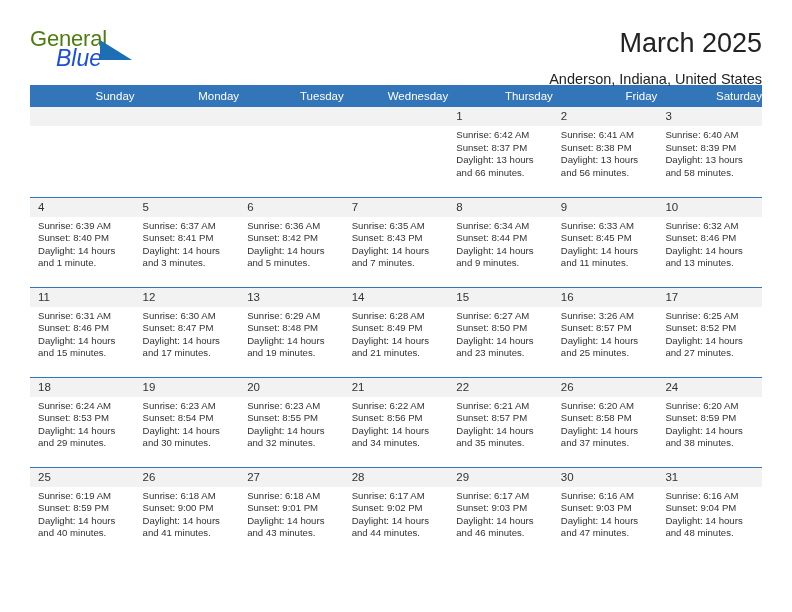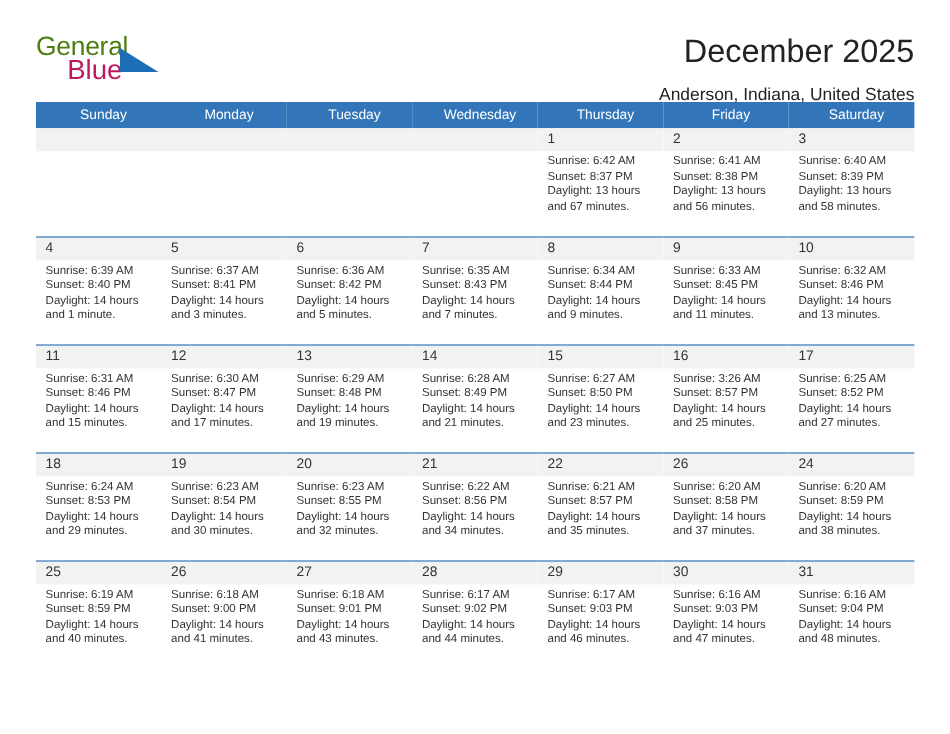--- a/index.html
+++ b/index.html
@@ -34,25 +34,26 @@
   }
   .logo-general {
     font-size: 22px;
     color: #4d7c0f;
     letter-spacing: -0.2px;
     display: block;
     font-family: "Liberation Sans", sans-serif;
   }
   .logo-blue {
     font-size: 23px;
-    color: #be185d;
+    color: #1d4ed8;
     display: block;
     margin-left: 26px;
     margin-top: -3px;
     font-family: "Liberation Sans", sans-serif;
+    font-style: italic;
   }
   .logo-tri {
     position: absolute;
     left: 70px;
     top: 12px;
     width: 0;
     height: 0;
     border-left: 32px solid #1c6fb5;
     border-top: 20px solid transparent;
   }
@@ -80,21 +81,21 @@
     margin-top: 9px;
     width: 732px;
     border-collapse: collapse;
     table-layout: fixed;
   }
   .calendar th {
     background: #3275b8;
     color: #ffffff;
     font-size: 11.5px;
     font-weight: normal;
-    text-align: center;
+    text-align: right;
     padding: 5px 0 5px 8px;
     height: 21px;
     border: none;
   }
   .calendar td {
     width: 104.57px;
     height: 90px;
     vertical-align: top;
     border-top: 1px solid #3275b8;
     padding: 0;
@@ -130,21 +131,21 @@
 
   <div class="top">
 
     <div class="logo">
       <span class="logo-general">General</span>
       <span class="logo-tri"></span>
       <span class="logo-blue">Blue</span>
     </div>
 
     <div class="titles">
-      <div class="cal-title">December 2025</div>
+      <div class="cal-title">March 2025</div>
       <div class="cal-sub">Anderson, Indiana, United States</div>
     </div>
 
   </div>
 
   <table class="calendar">
     <thead>
       <tr>
         <th>Sunday</th>
         <th>Monday</th>
@@ -168,21 +169,21 @@
           </td>
           <td class="cell-empty">
             <span class="daynum">&nbsp;</span>
           </td>
           <td>
             <span class="daynum">1</span>
             <div class="info">
               <div>Sunrise: 6:42 AM</div>
               <div>Sunset: 8:37 PM</div>
               <div>Daylight: 13 hours</div>
-              <div>and 67 minutes.</div>
+              <div>and 66 minutes.</div>
             </div>
           </td>
           <td>
             <span class="daynum">2</span>
             <div class="info">
               <div>Sunrise: 6:41 AM</div>
               <div>Sunset: 8:38 PM</div>
               <div>Daylight: 13 hours</div>
               <div>and 56 minutes.</div>
             </div>

